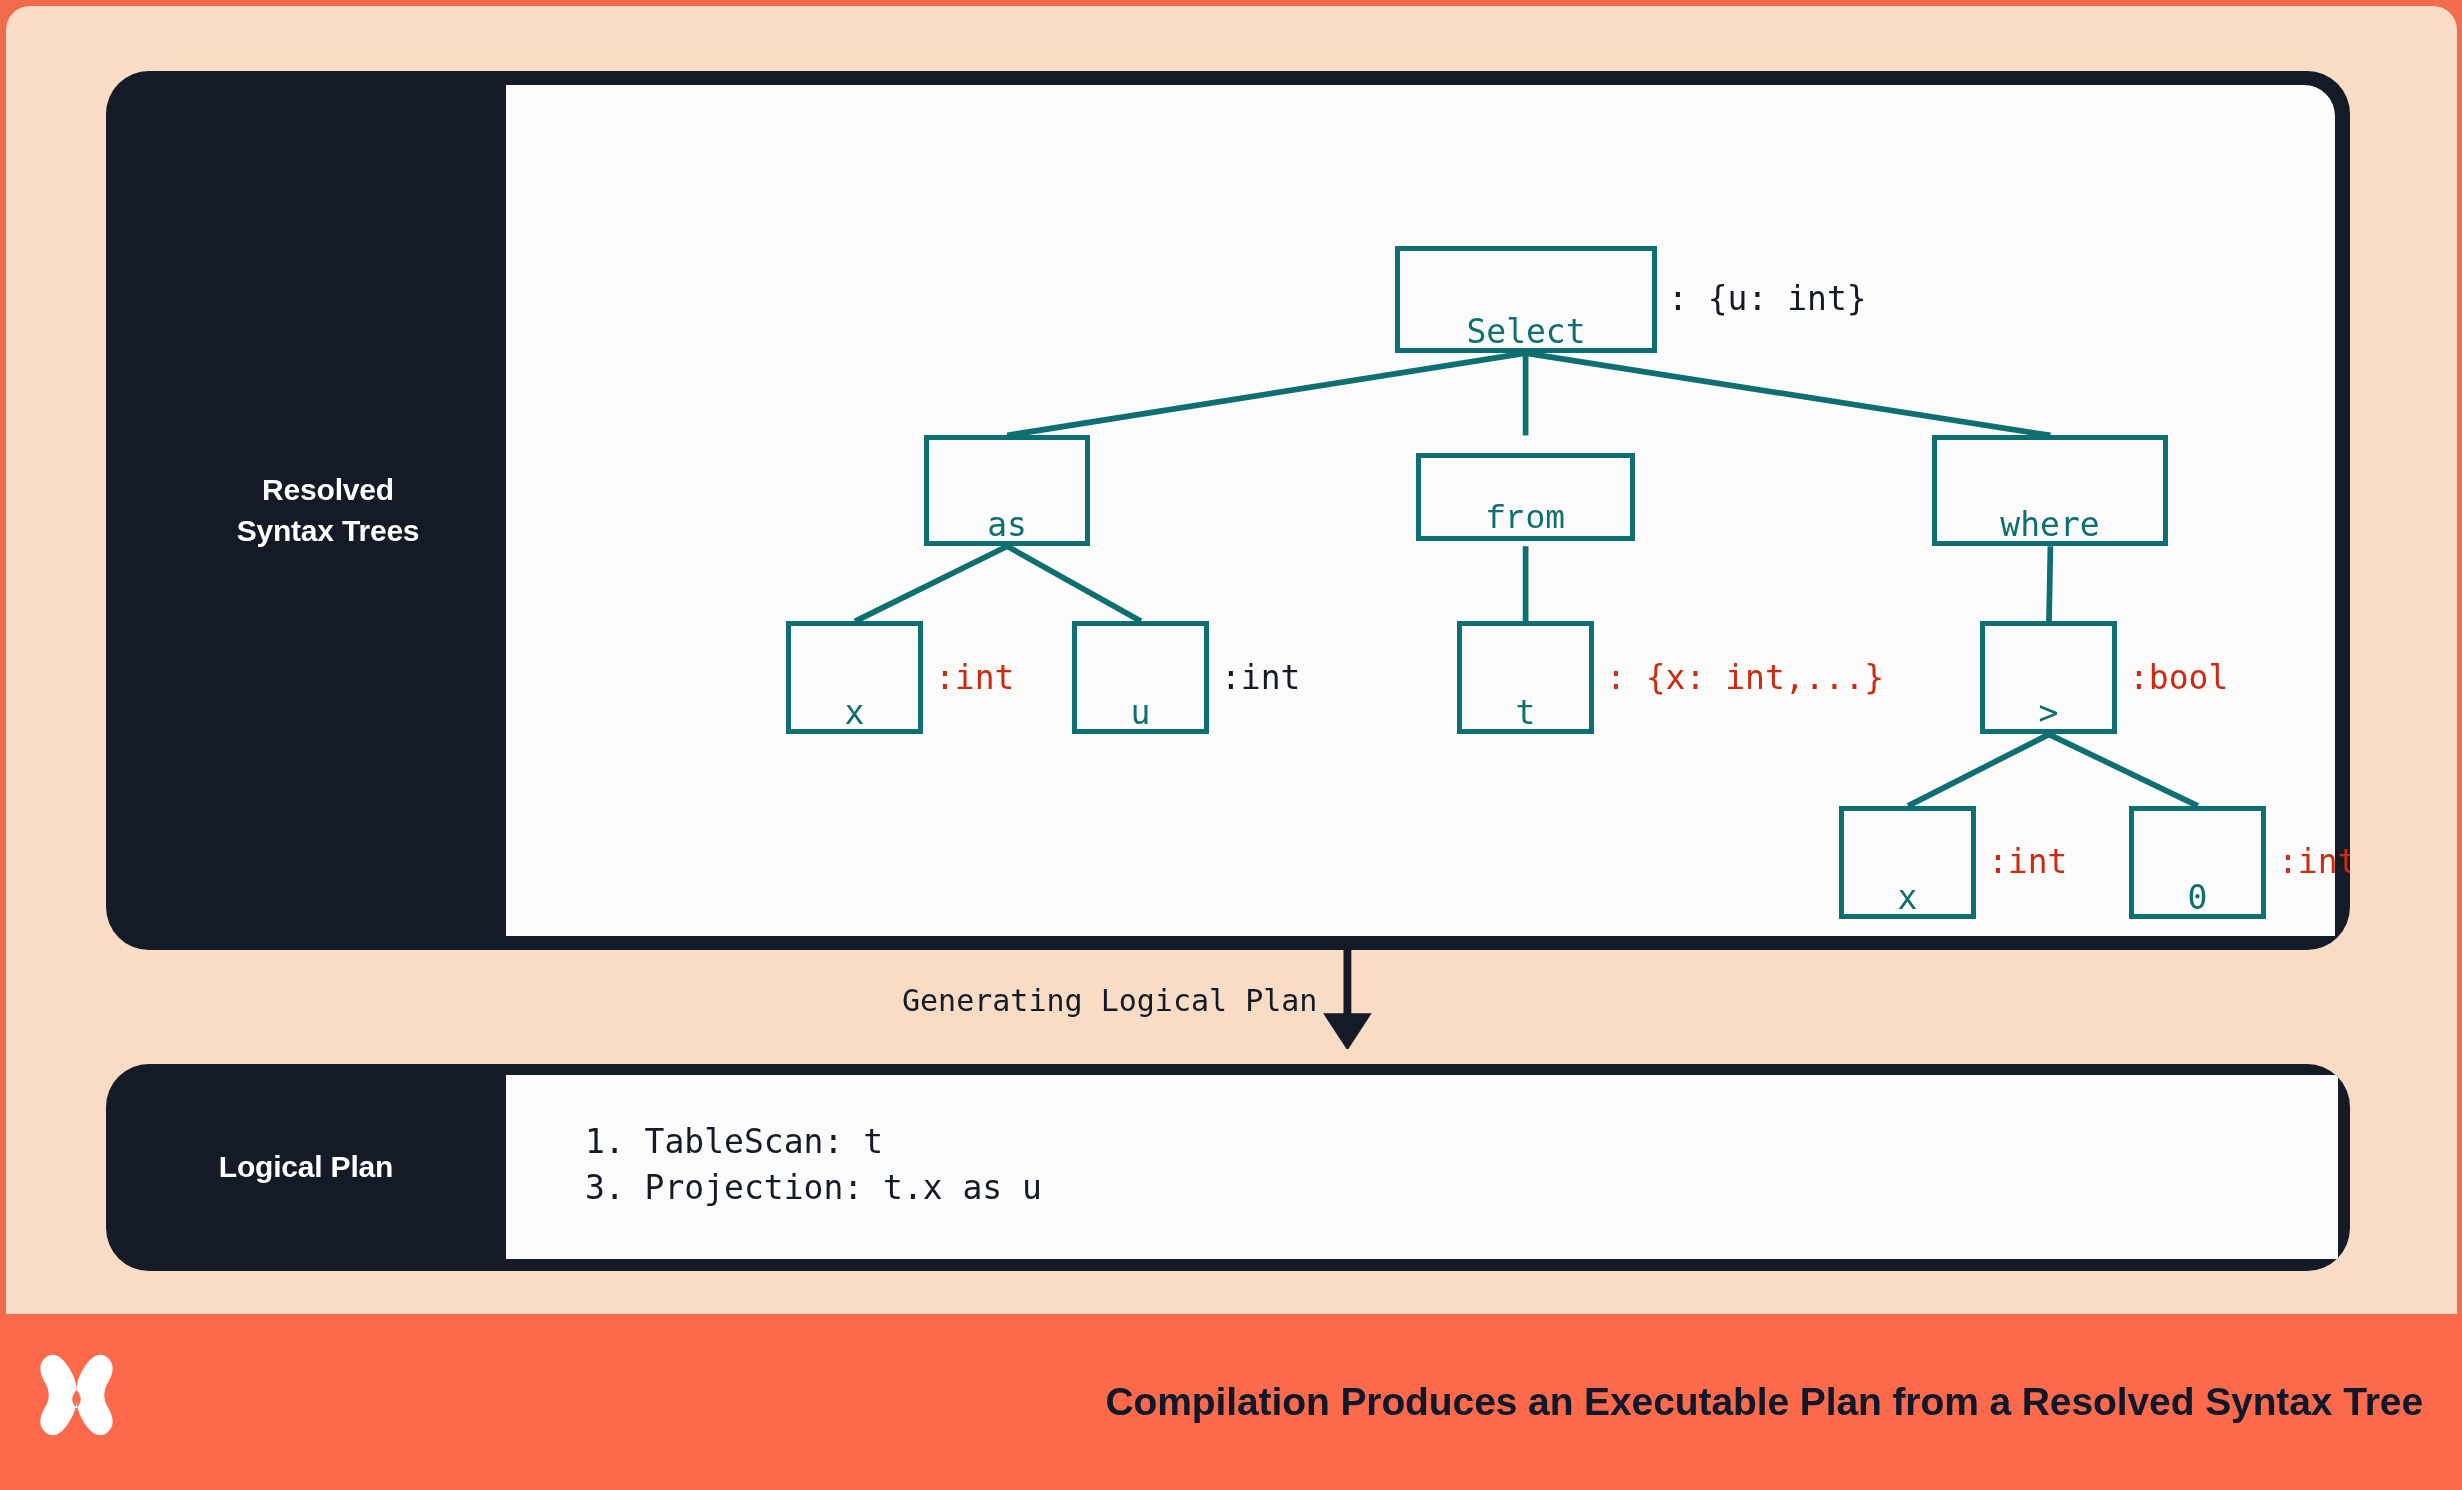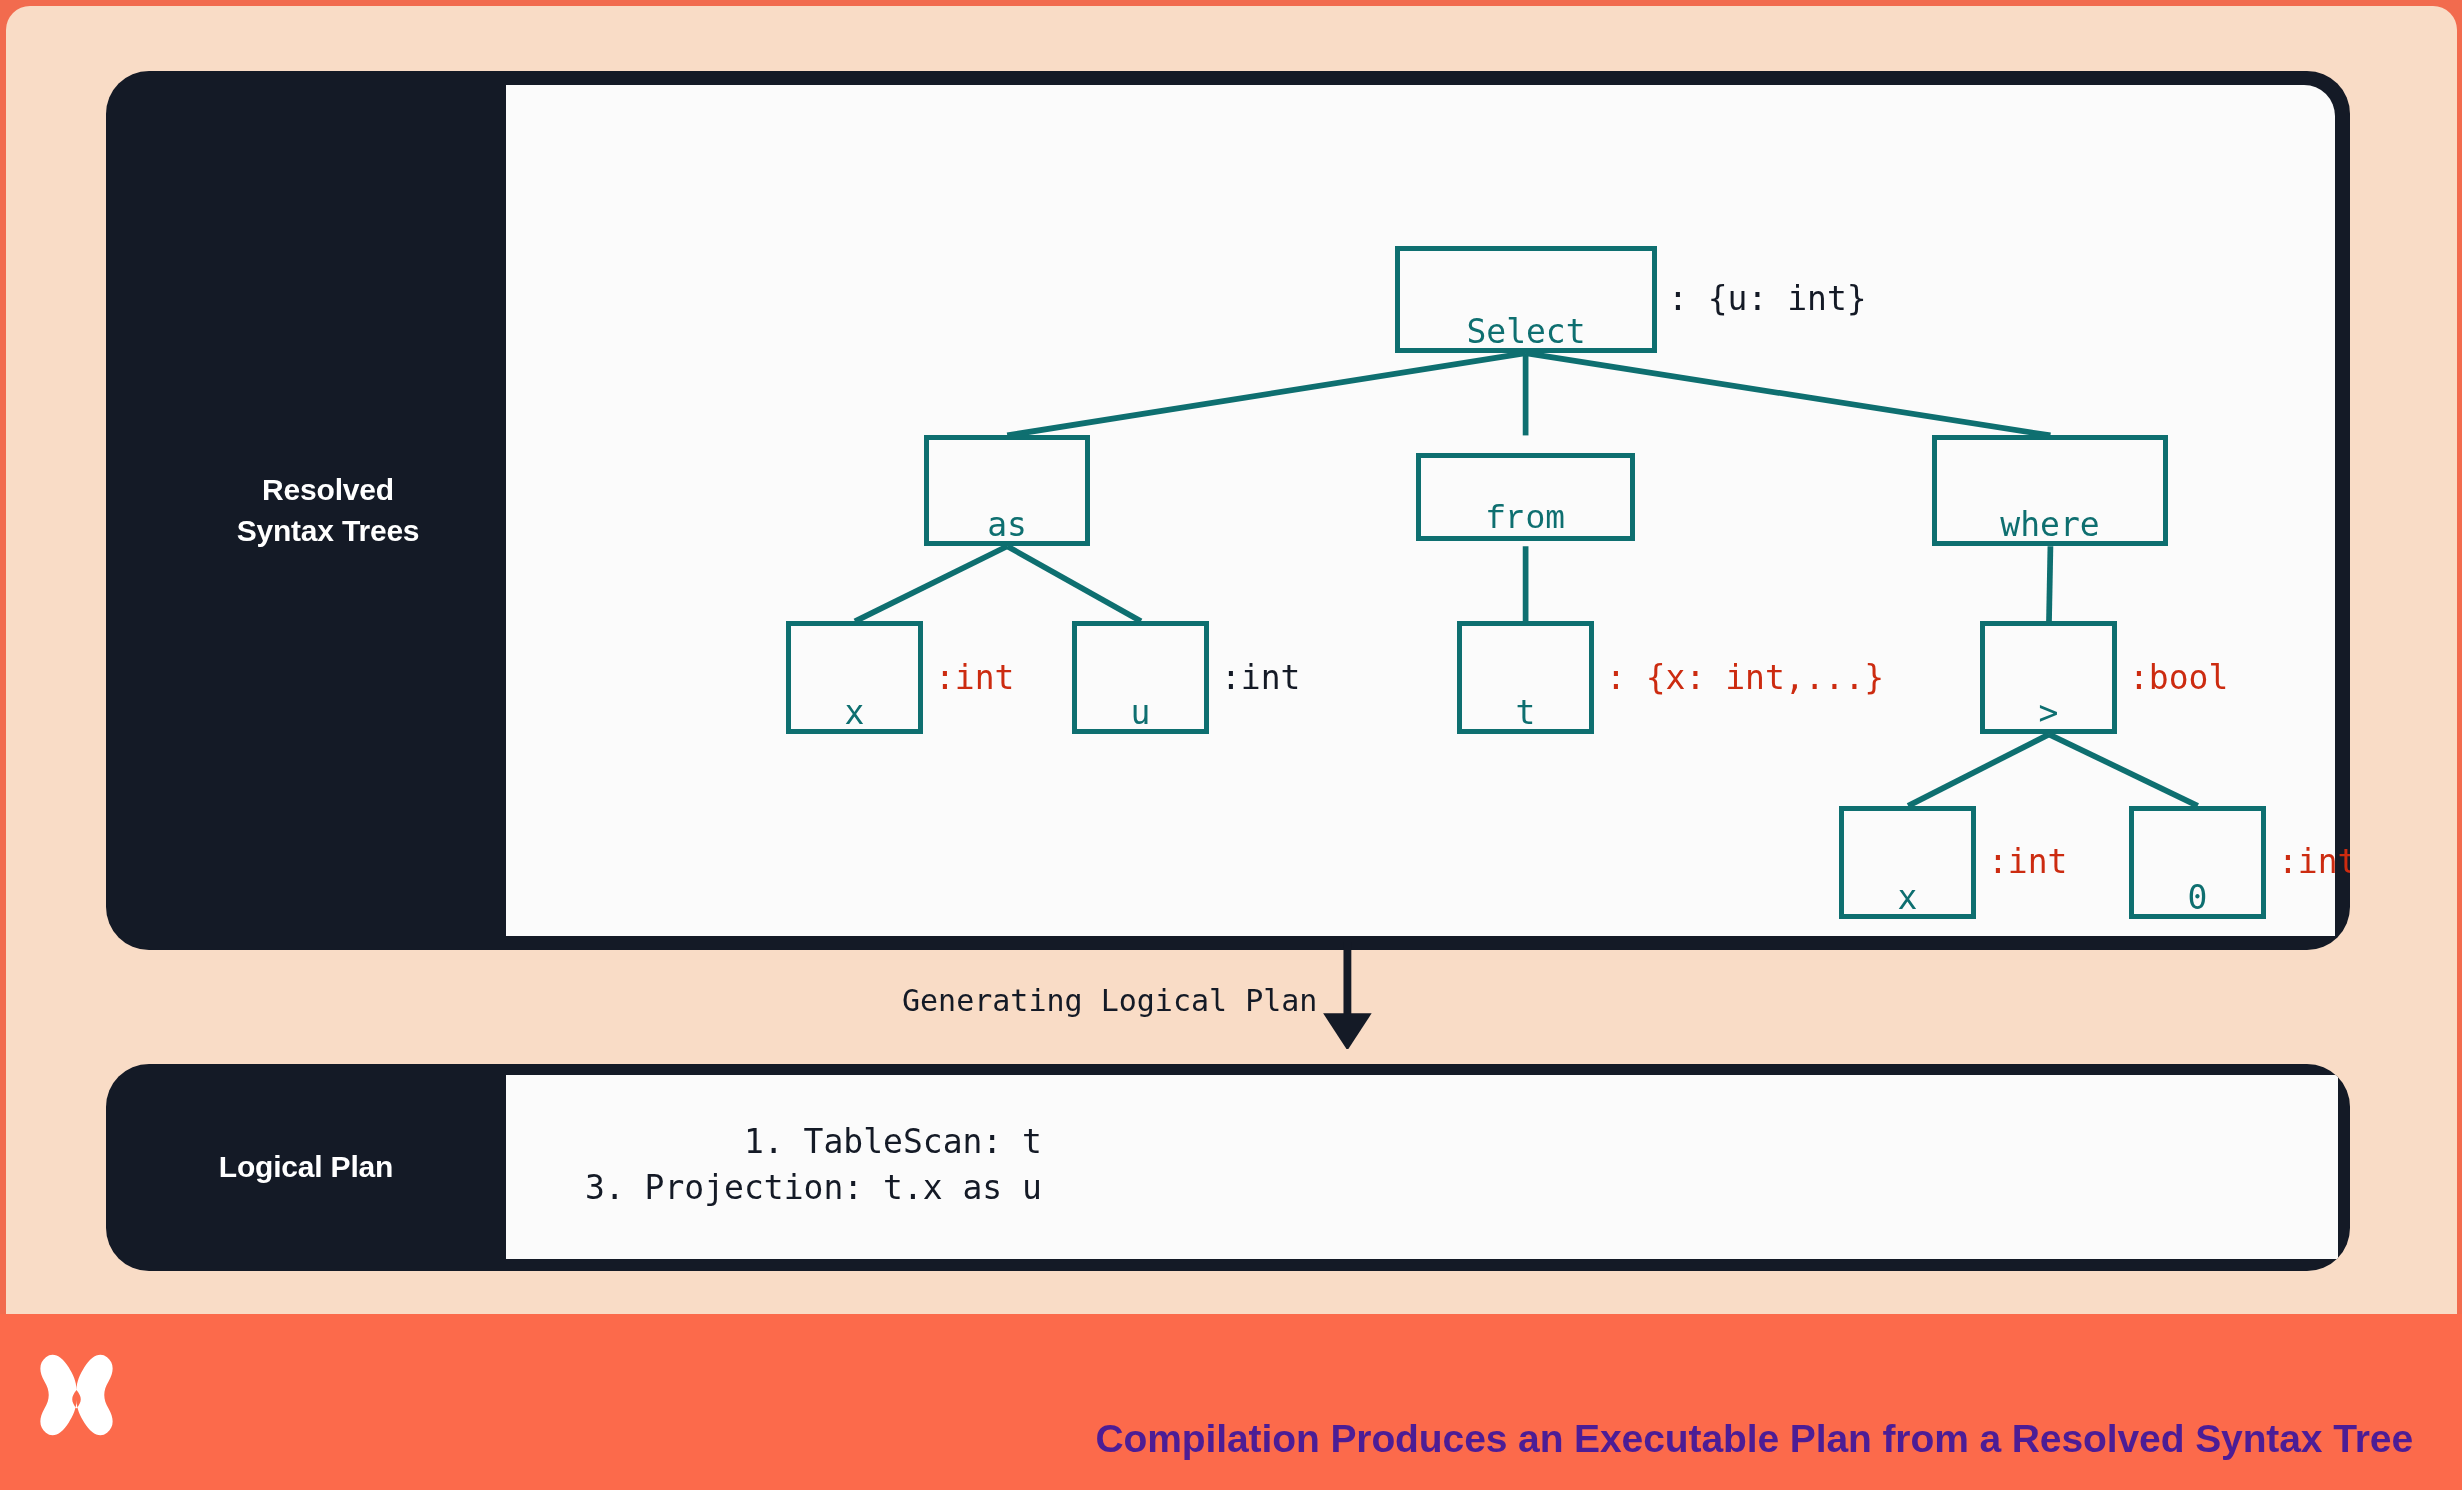--- a/index.html
+++ b/index.html
@@ -97,48 +97,47 @@
   
   #plan-list {
     position: absolute;
     left: 79px; top: 44px;
     font-family: "DejaVu Sans Mono", monospace;
     font-size: 33px;
     line-height: 1.38;
     color: #141A26;
     white-space: pre;
   }
-  #plan-list li { list-style: none; text-align: right; }
+  #plan-list li { list-style: none; }
 
   
   #footer {
     position: absolute;
     left: 0; bottom: 0;
     width: 2462px; height: 176px;
     background: #FC6A4B;
     display: flex;
     align-items: center;
   }
   #logo {
     position: absolute;
     left: 37px; top: 39px;
     width: 79px; height: 84px;
   }
   #footer-caption {
     position: absolute;
-    right: 49px;
+    right: 39px;
     top: 50%;
     transform: translateY(-50%);
-    color: #4c1d95;
+    color: #0f172a;
     font-family: "Liberation Sans", sans-serif;
     font-weight: 700;
     font-size: 39px;
     letter-spacing: -0.1px;
     white-space: nowrap;
-    margin-top: 37px;
   }
 </style>
 </head>
 <body>
 
 <div id="root">
 
   <div id="peach-card"></div>
 
   <div class="panel" style="left:106px; top:71px; width:2244px; height:879px;">

